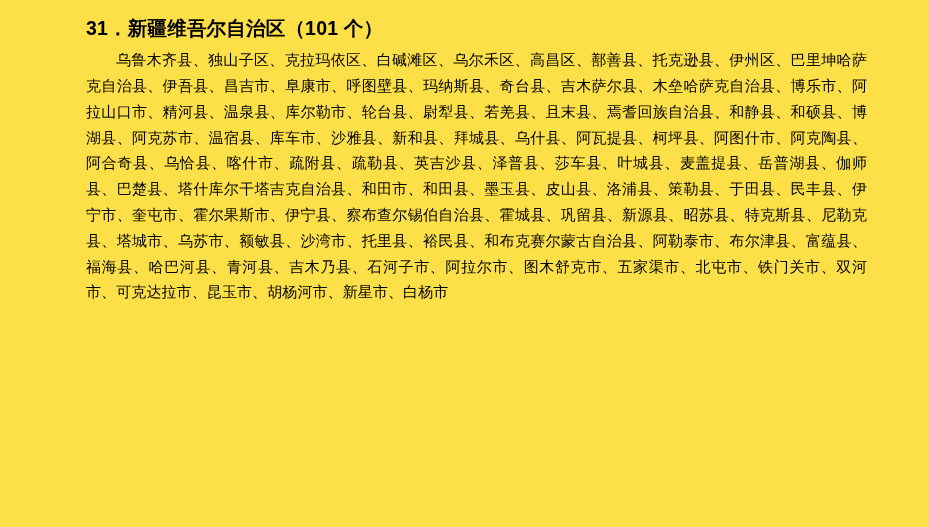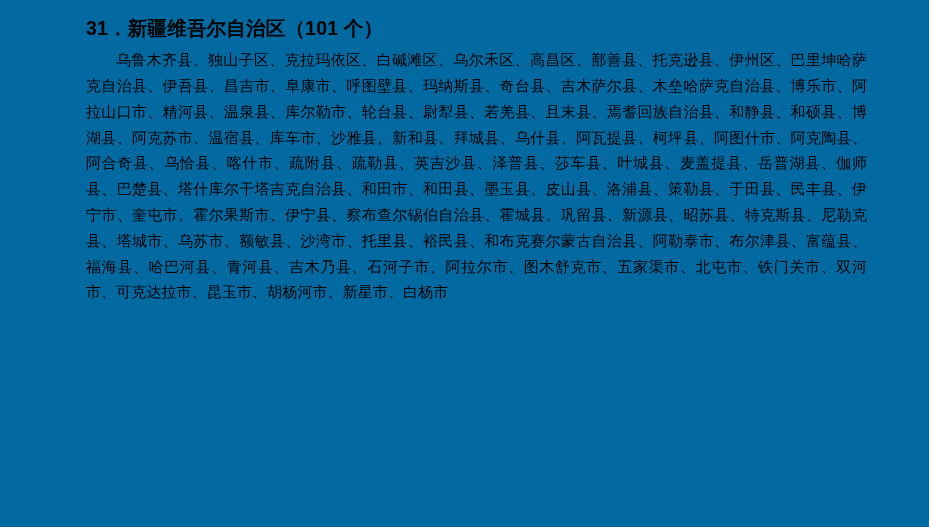--- a/index.html
+++ b/index.html
@@ -12,21 +12,21 @@
     background: #ffffff;
     font-family: "Liberation Sans", "DejaVu Sans", sans-serif;
     color: #000000;
     overflow: hidden;
   }
   .page {
     box-sizing: border-box;
     width: 929px;
     height: 527px;
     padding: 14px 62px 0 86px;
-    background: #0369a1;
+    background: #fde047;
   }
   .doc-heading {
     font-size: 19.5px;
     font-weight: bold;
     line-height: 1.5;
     letter-spacing: 0.2px;
     margin: 0 0 4px 0;
     white-space: nowrap;
   }
   .doc-body {

